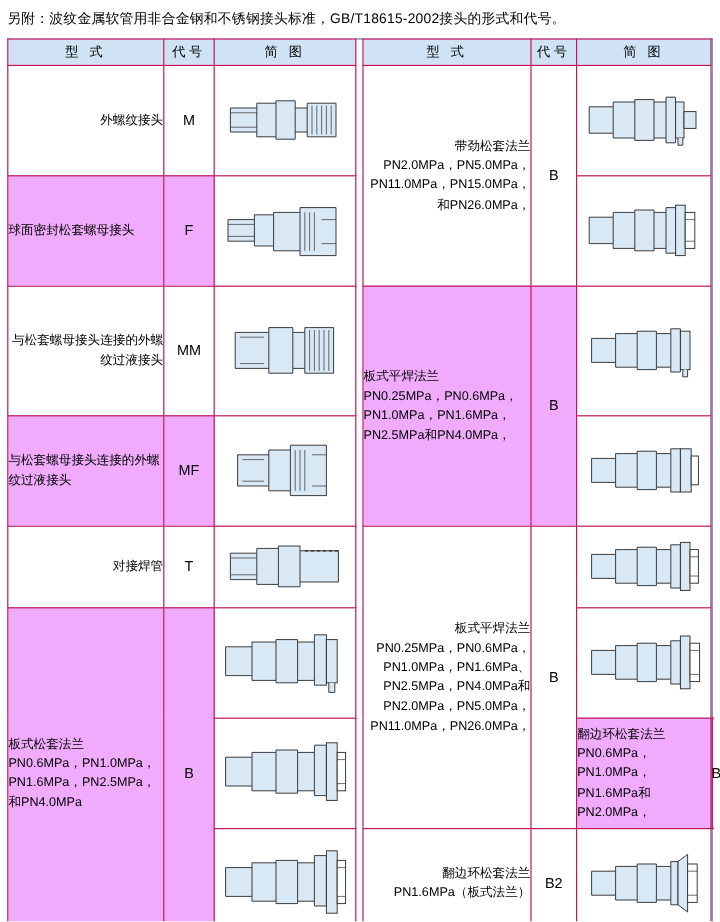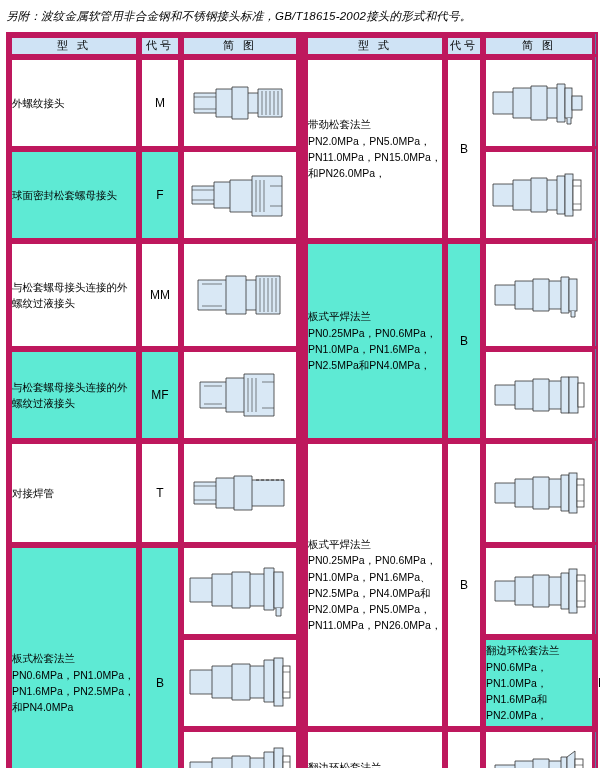--- a/index.html
+++ b/index.html
@@ -14,31 +14,30 @@
     width: 600px; height: 768px;
     background: #ffffff;
     overflow: hidden;
   }
   .doc-title {
     font-size: 11.5px;
     color: #000;
     padding: 9px 6px 8px 6px;
     line-height: 1.3;
     letter-spacing: 0.2px;
-    font-style: italic;
   }
   table.main {
     border-collapse: collapse;
     table-layout: fixed;
     width: 588px;
     margin: 0 6px;
     border: 1px solid #5b7fa6;
   }
   table.main td, table.main th {
-    border: 6px solid #be185d;
+    border: 1px solid #be185d;
     padding: 0;
     vertical-align: middle;
   }
   thead th {
     background: #cfe3f5;
     font-size: 11px;
     font-weight: normal;
     color: #000;
     height: 22px;
     text-align: center;
@@ -54,22 +53,22 @@
   td.code {
     text-align: center;
     font-size: 12px;
     color: #000;
   }
   td.fig {
     text-align: center;
     padding: 0;
     background: #fff;
   }
-  .yellow { background: #5eead4; }
-  .white { background: #ffffff; }
+  .yellow { background: #f0abfc; }
+  .white { background: #ffffff; text-align: right; }
   .figwrap {
     display: flex;
     align-items: center;
     justify-content: center;
     width: 100%;
   }
   svg { display: block; }
   .hdr-sep { width: 6px; border: none !important; background: #fff; }
 </style>
 </head>
@@ -227,21 +226,21 @@
                 <path d="M28 18 L28 38 M46 14 L46 42 M62 14 L62 42 M74 14 L74 42" fill="none"></path>
                 <rect x="82" y="10" width="9" height="36"></rect>
                 <rect x="91" y="16" width="6" height="24" fill="#fff"></rect>
               </g>
             </svg>
           </div>
         </td>
       </tr>
 
       <tr>
-        <td class="label white" style="height:104px">对接焊管</td>
+        <td class="label white" style="height:68px">对接焊管</td>
         <td class="code white">T</td>
         <td class="fig white">
           <div class="figwrap">
             <svg width="108" height="62" viewBox="0 0 108 62">
               <g stroke="#333" stroke-width="0.8" fill="#d9e8f5">
                 <path d="M8 20 L8 42 L30 42 L30 46 L48 46 L48 48 L66 48 L66 44 L98 44 L98 18 L66 18 L66 14 L48 14 L48 16 L30 16 L30 20 Z"></path>
                 <path d="M30 20 L30 42 M48 16 L48 46 M66 18 L66 44" fill="none"></path>
                 <path d="M70 18 L98 18" fill="none" stroke-width="1.2" stroke-dasharray="3 2"></path>
                 <path d="M8 24 L30 24 M8 38 L30 38" fill="none" stroke-width="0.6"></path>
               </g>

